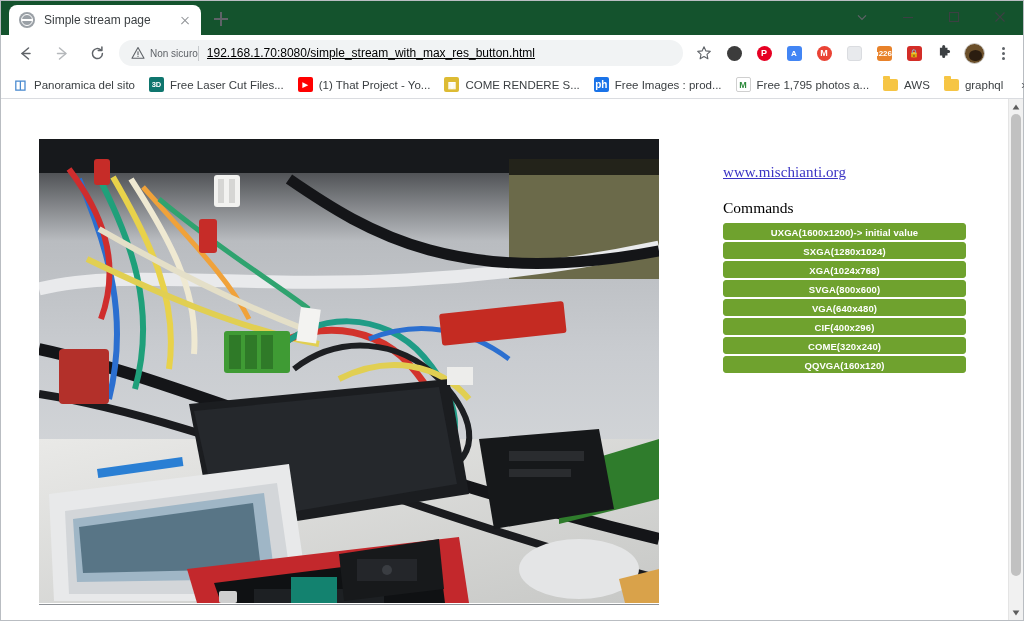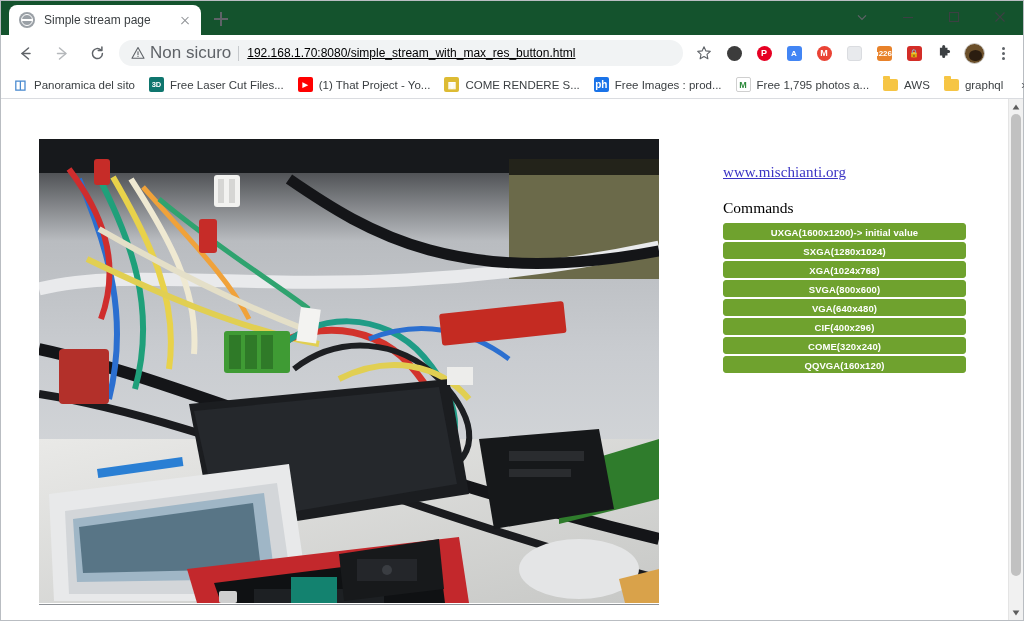--- a/index.html
+++ b/index.html
@@ -127,23 +127,22 @@
     margin: 0 6px 0 4px;
     min-width: 0;
   }
   .warn-icon {
     width: 14px; height: 14px;
     flex: 0 0 14px;
     margin-right: 5px;
     position: relative;
   }
   .nonsicuro {
-    font-size: 17px; color: #5f6368;
+    font-size: 10px; color: #5f6368;
     white-space: nowrap;
-    margin-right: 7px;
   }
   .url-sep {
     width: 1px; height: 15px;
     background: #c6c9cc;
     margin-right: 8px;
     flex: 0 0 1px;
   }
   .url-text {
     font-size: 12px; color: #000000;
     white-space: nowrap; overflow: hidden; text-overflow: ellipsis;

